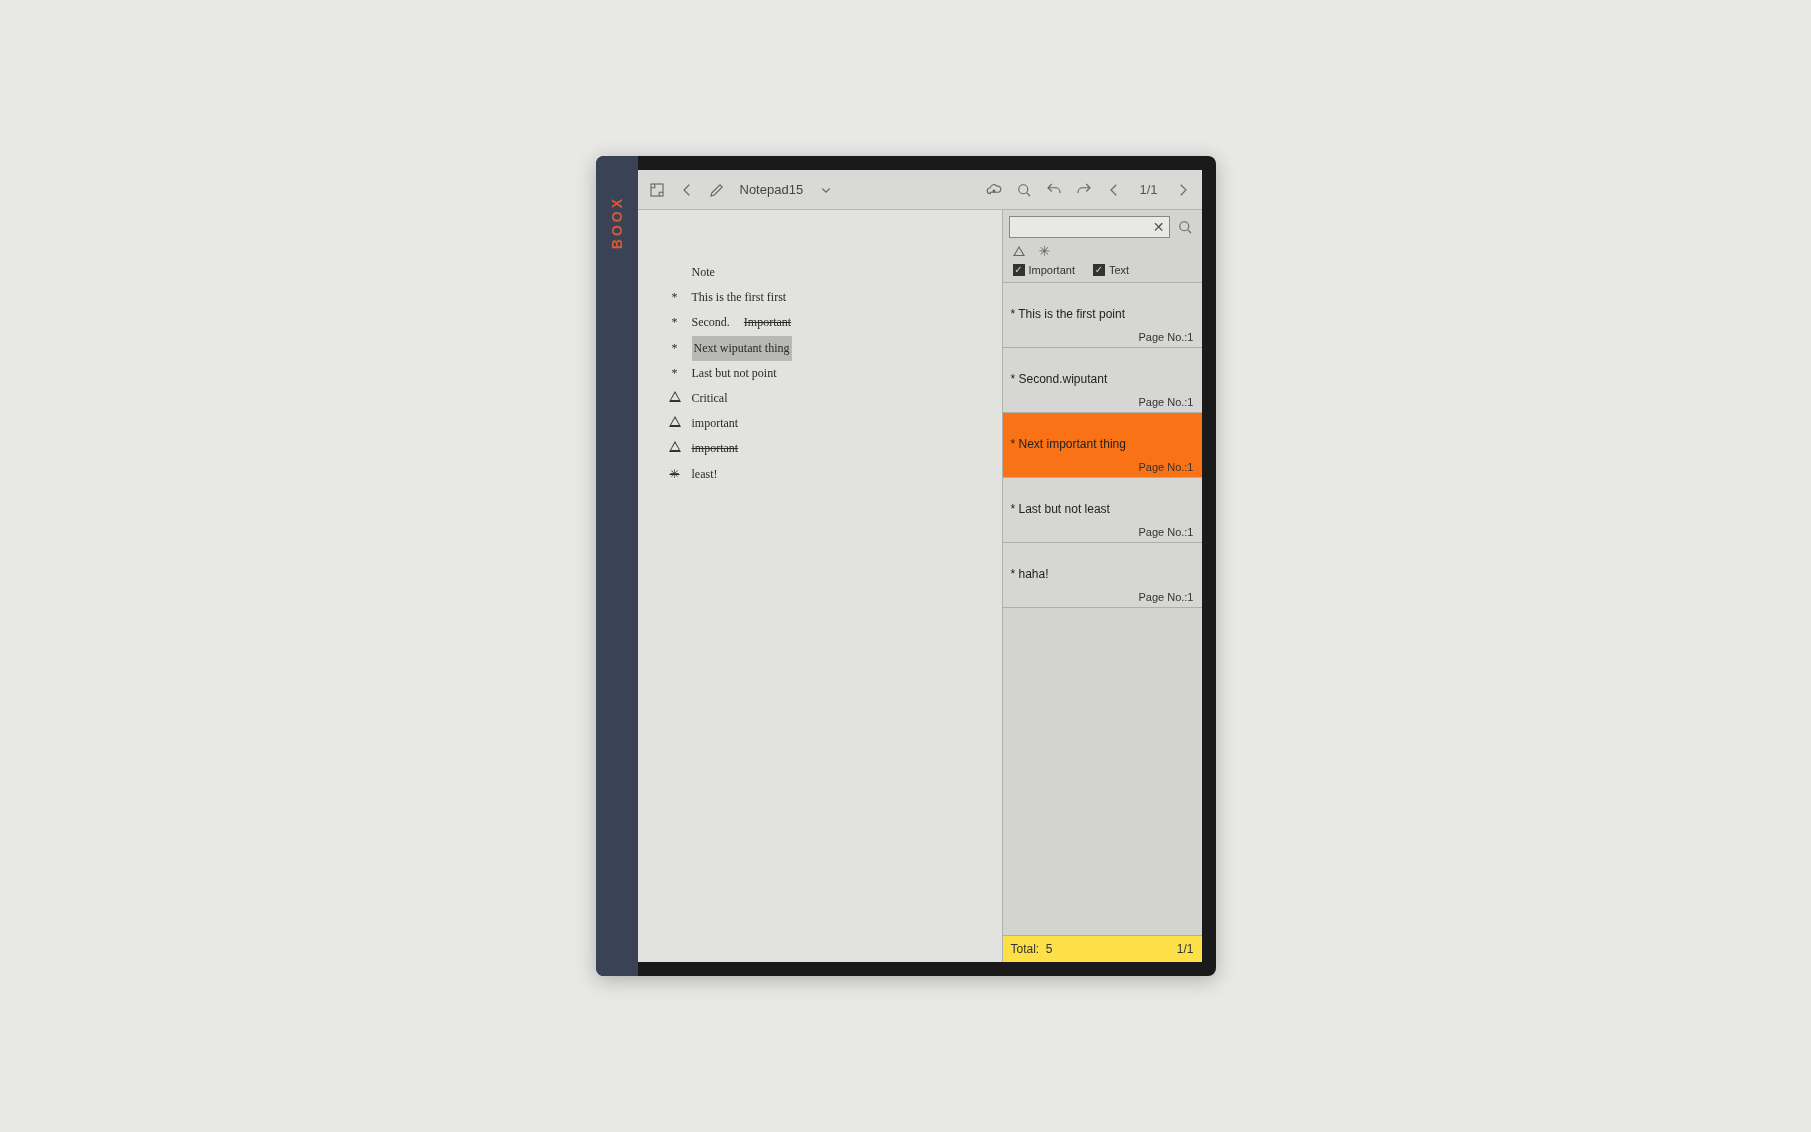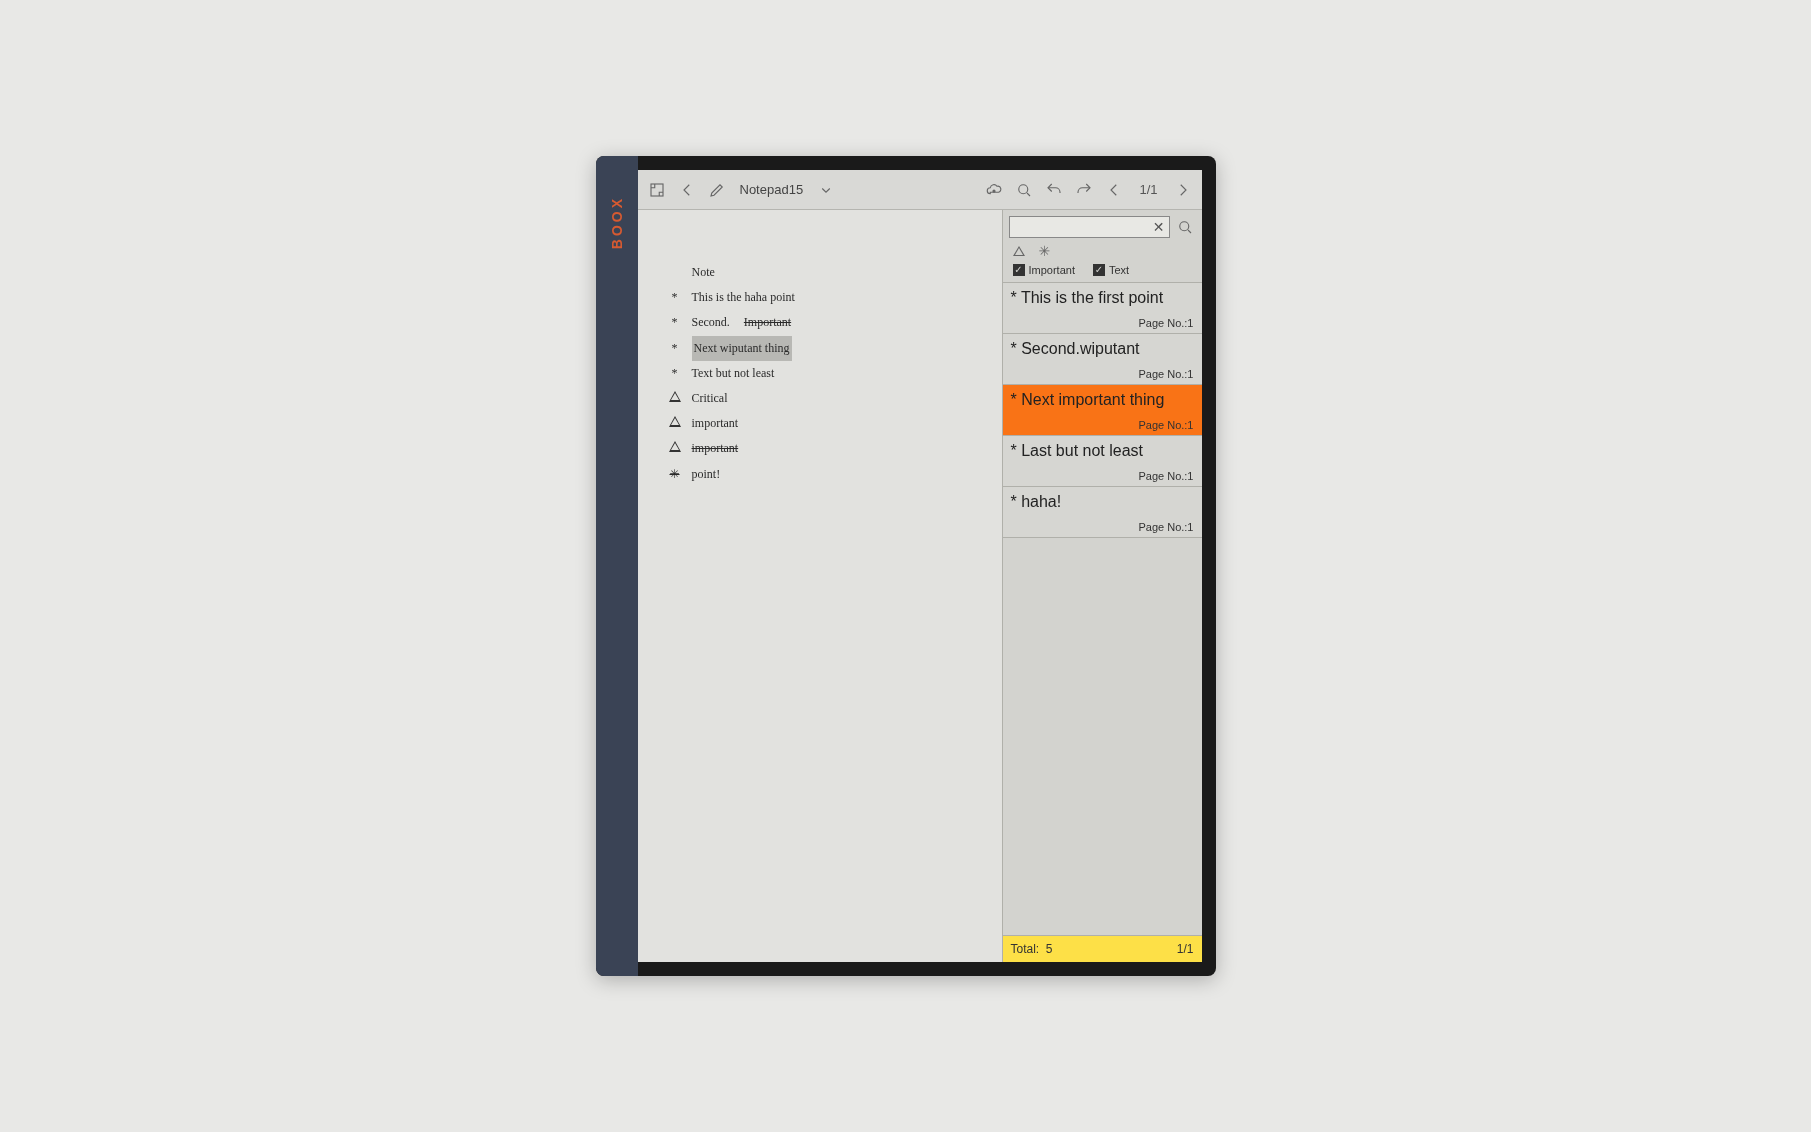--- a/index.html
+++ b/index.html
@@ -168,21 +168,21 @@
     width:12px;height:12px;border:1px solid #333;background:#333;
     display:inline-flex;align-items:center;justify-content:center;color:#d3d3cf;font-size:10px;line-height:1;
   }
   .result-list { flex:1; overflow:hidden; }
   .result-item {
     border-bottom:1px solid #b0b0aa;
     padding:6px 8px 4px 8px;
     background:#d6d6d2;
   }
   .result-item.selected { background:#f97316; }
-  .result-title { font-size:16px; color:#222; margin-bottom:10px;}
+  .result-title { font-size:12px; color:#222; margin-bottom:10px;margin-top:18px;}
   .result-page { text-align:right; font-size:11px; color:#333; }
   .sp-footer {
     border-top:1px solid #b0b0aa;
     display:flex; justify-content:space-between;
     padding:6px 8px;
     font-size:12px;
     background:#fde047;
   }
 </style>
 </head>
@@ -258,50 +258,50 @@
     <div class="body-area">
 
       <div class="canvas">
         <div class="note-line">
           <span class="bullet"></span>
           <span class="txt">Note</span>
         </div>
         <div id="canvas-lines">
             <div class="note-line">
               <span class="bullet">*</span>
-              <span class="txt">This is the haha point</span>
+              <span class="txt">This is the first first</span>
             </div>
             <div class="note-line">
               <span class="bullet">*</span>
               <span class="txt">Second.</span>
               <span class="strike" style="margin-left: 6px;">Important</span>
             </div>
             <div class="note-line selected">
               <span class="bullet">*</span>
               <span class="txt">Next wiputant thing</span>
             </div>
             <div class="note-line">
               <span class="bullet">*</span>
-              <span class="txt">Text but not least</span>
+              <span class="txt">Last but not point</span>
             </div>
             <div class="note-line">
               <span class="bullet"><span class="bullet-tri"></span></span>
               <span class="txt">Critical</span>
             </div>
             <div class="note-line">
               <span class="bullet"><span class="bullet-tri"></span></span>
               <span class="txt">important</span>
             </div>
             <div class="note-line">
               <span class="bullet"><span class="bullet-tri"></span></span>
               <span class="txt strike">important</span>
             </div>
             <div class="note-line">
               <span class="bullet" style="text-decoration: line-through;">✳</span>
-              <span class="txt">point!</span>
+              <span class="txt">least!</span>
             </div>
           </div>
       </div>
 
       <div class="side-panel">
         <div class="sp-search-row">
           <div class="sp-search-box">
             <span></span>
             <span class="clear">✕</span>
           </div>

